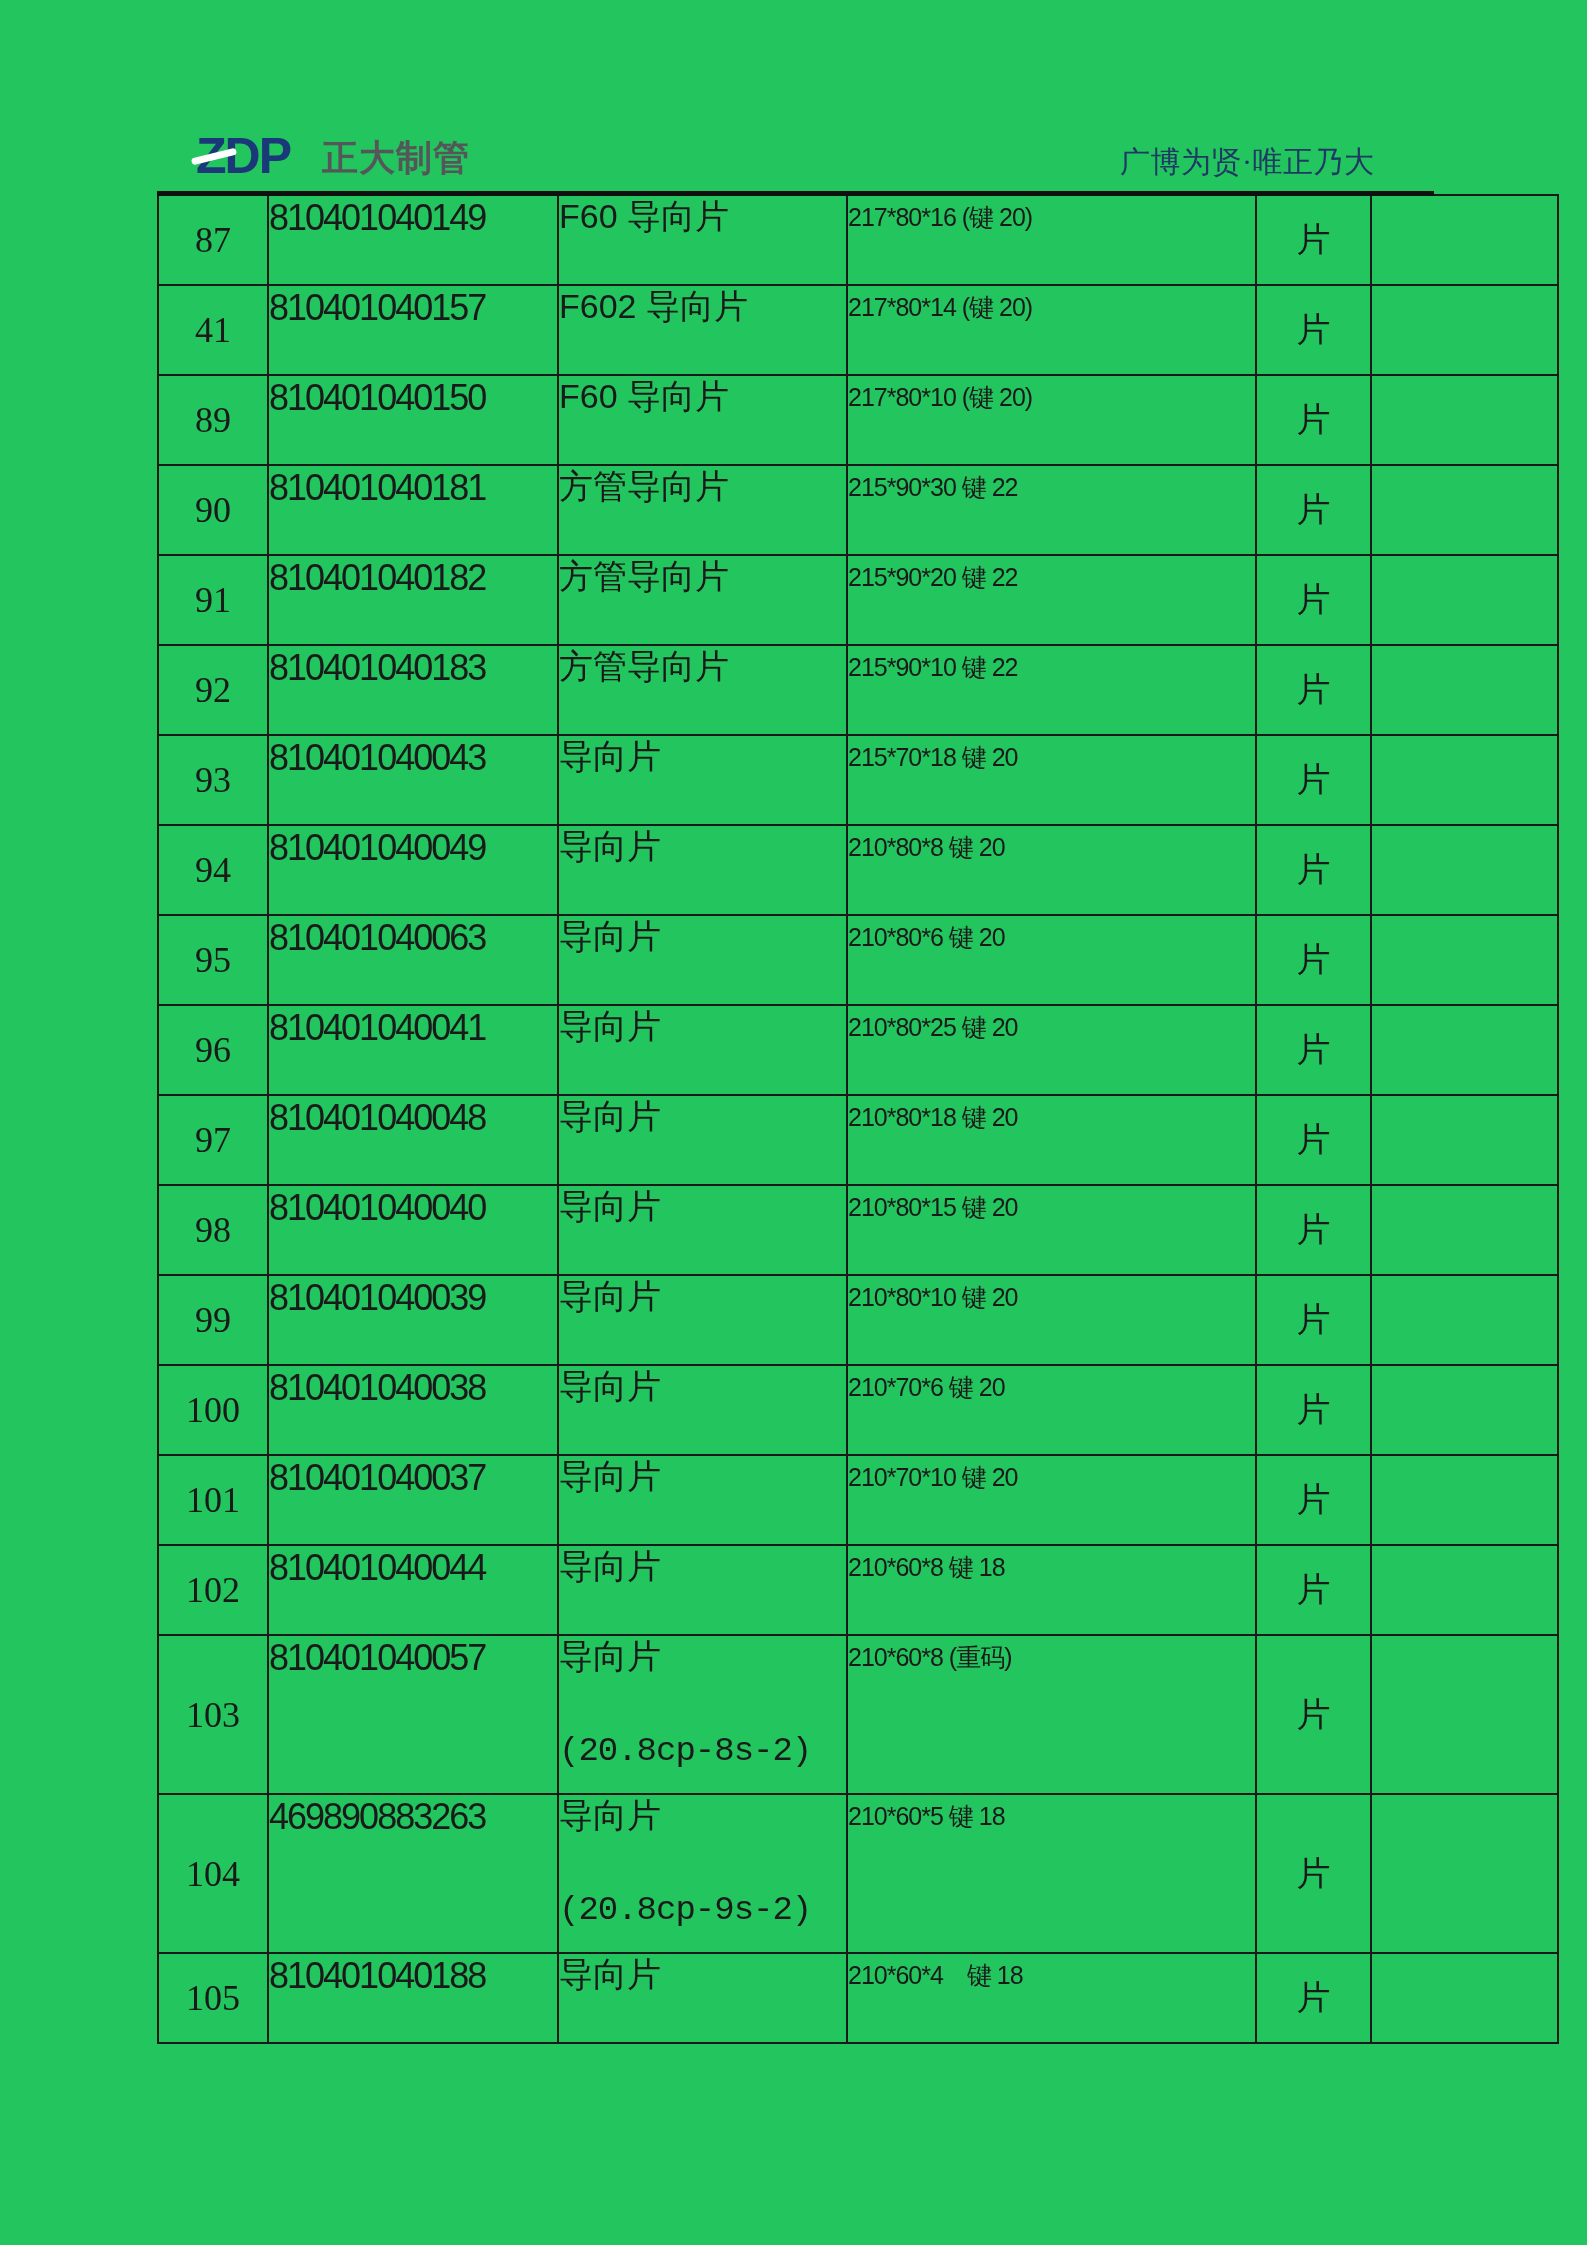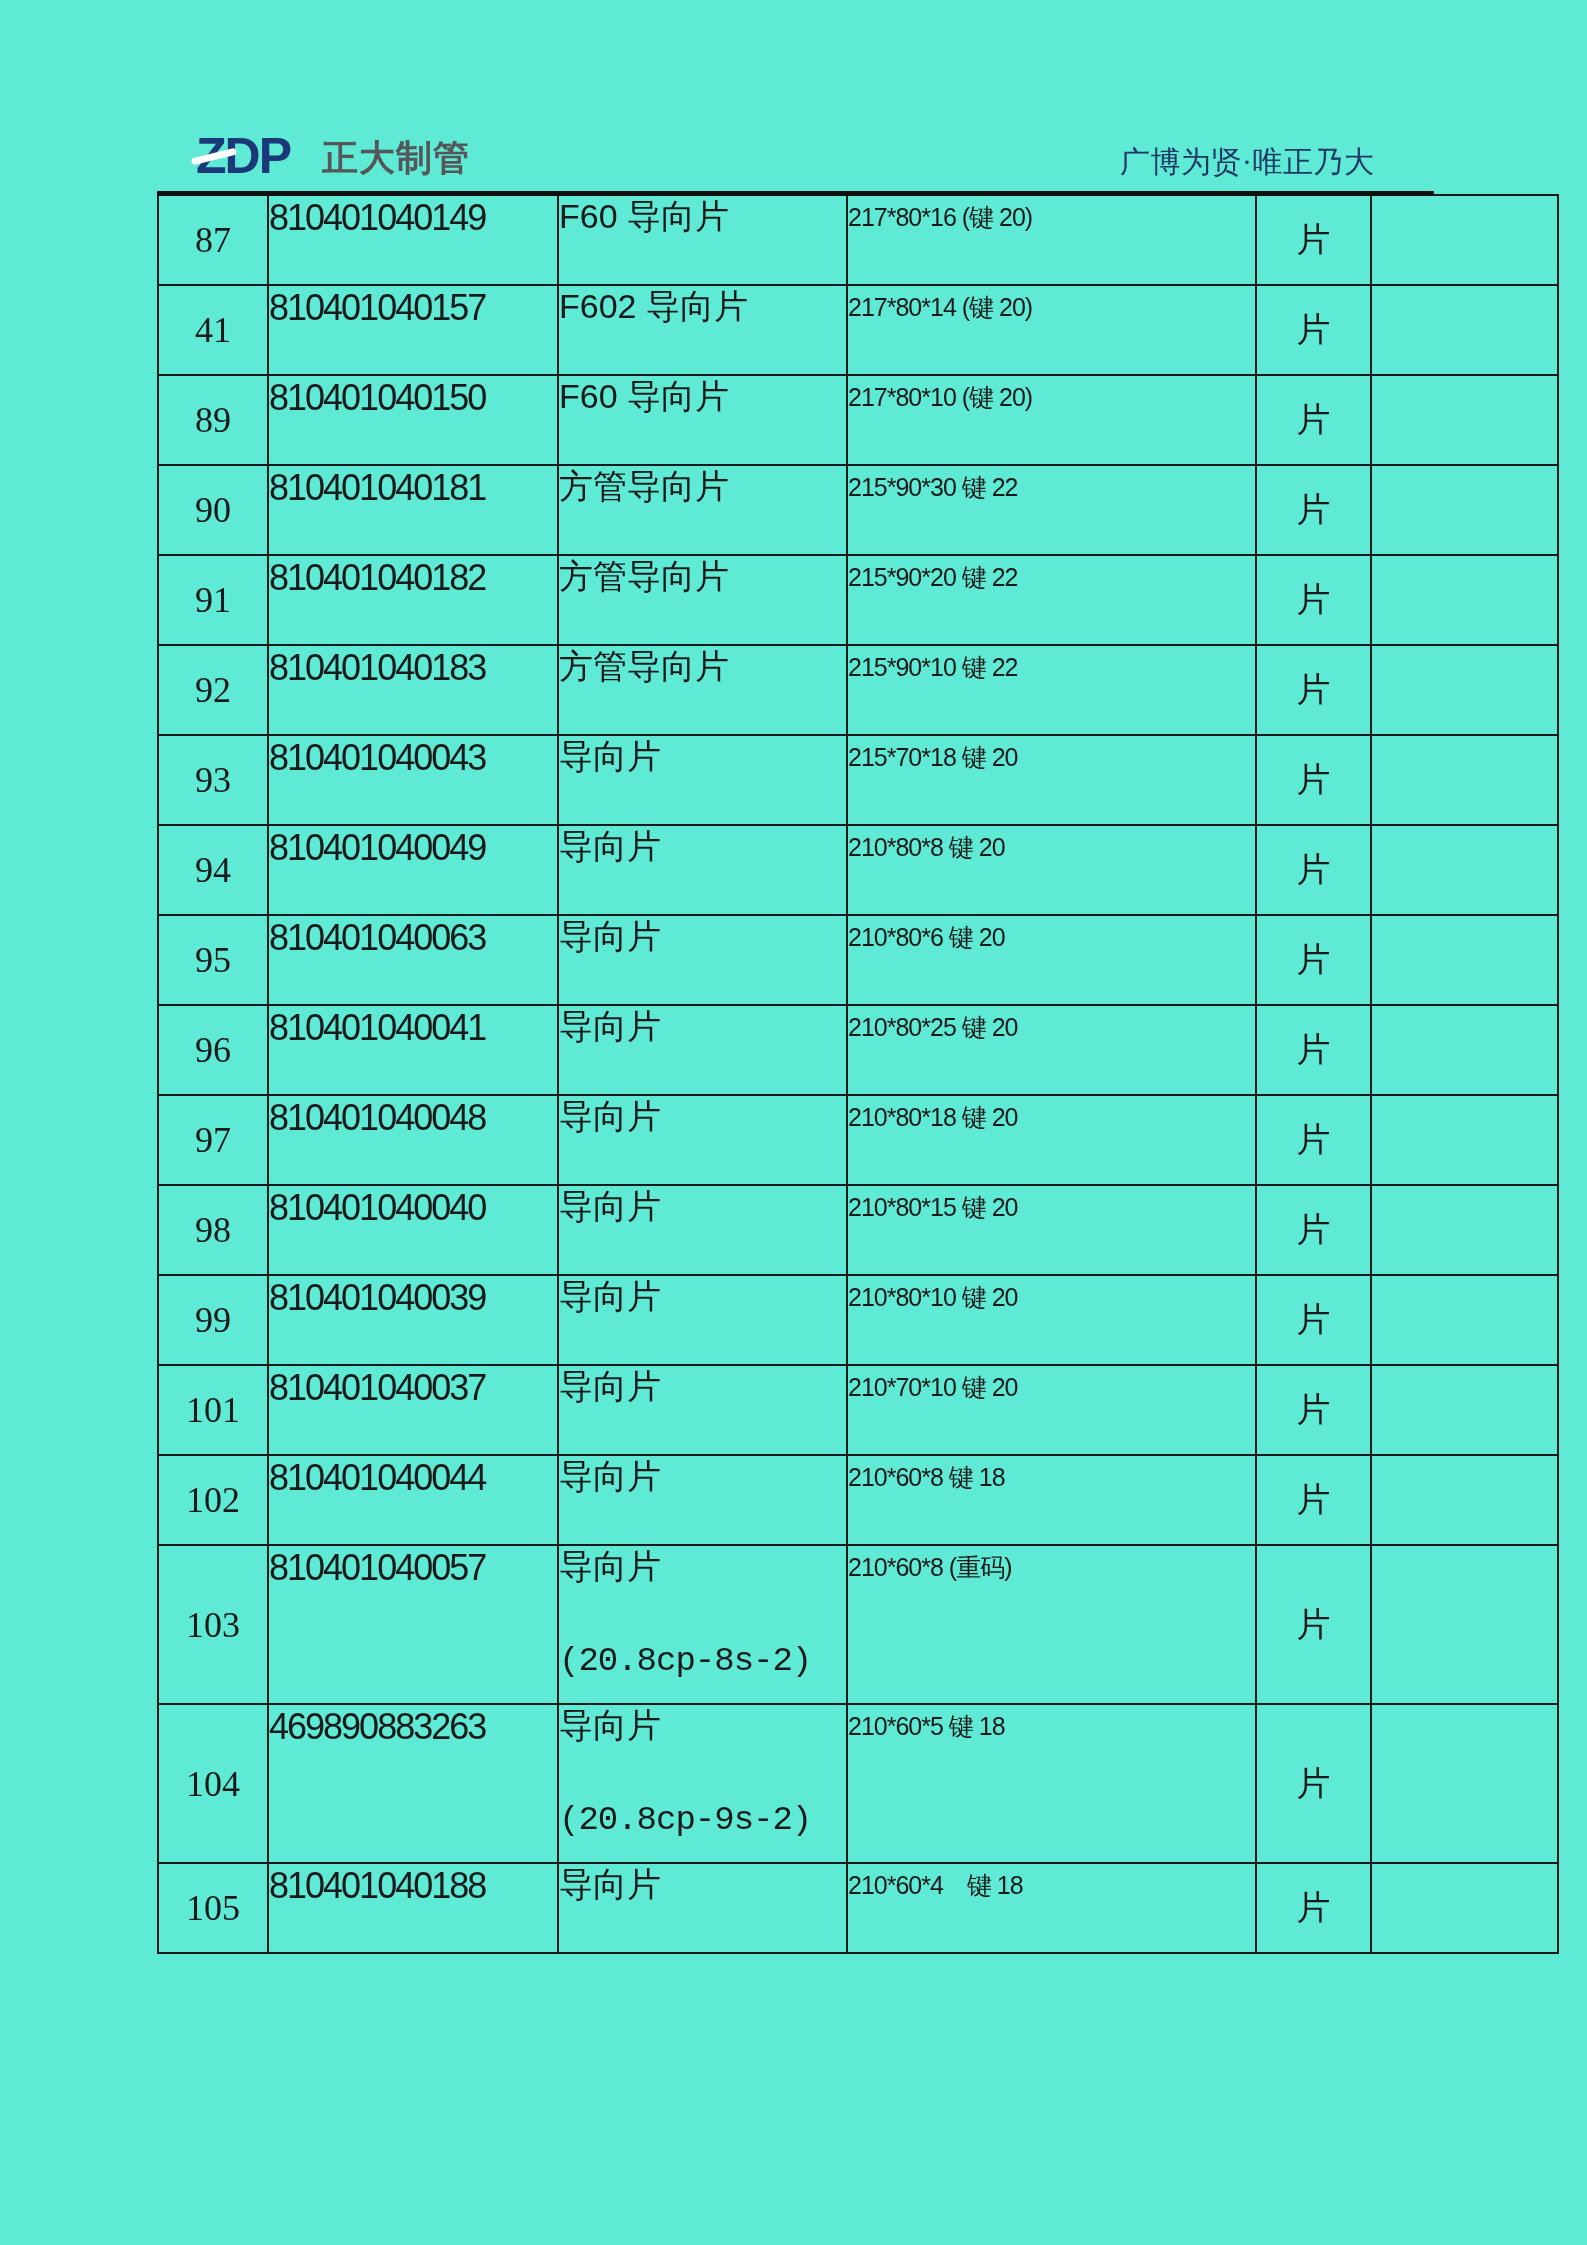--- a/index.html
+++ b/index.html
@@ -1,18 +1,18 @@
 <!DOCTYPE html>
 <html><head>
 <meta charset="utf-8">
 <style>
   html,body { margin:0; padding:0; background:#e8e8e8; }
   .page {
     position:relative; width:1587px; height:2245px; margin:0 auto;
-    background:#5eead4; color:#1a1a1a;
+    background:#22c55e; color:#1a1a1a;
     font-family:"Liberation Sans", sans-serif; overflow:hidden;
   }
 
   
   .logo-zdp {
     position:absolute; left:196px; top:130px;
     font-size:50px; line-height:52px; font-weight:bold;
     color:#1b3878; letter-spacing:-2px;
   }
   .logo-zdp::after {               
@@ -215,20 +215,30 @@
         <td class="c-no">99</td>
         <td class="c-code">810401040039</td>
         <td class="c-name">
             <div>导向片</div>
           </td>
         <td class="c-spec">210*80*10 键 20</td>
         <td class="c-unit">片</td>
         <td class="c-empty"></td>
       </tr>
       <tr class="r">
+        <td class="c-no">100</td>
+        <td class="c-code">810401040038</td>
+        <td class="c-name">
+            <div>导向片</div>
+          </td>
+        <td class="c-spec">210*70*6 键 20</td>
+        <td class="c-unit">片</td>
+        <td class="c-empty"></td>
+      </tr>
+      <tr class="r">
         <td class="c-no">101</td>
         <td class="c-code">810401040037</td>
         <td class="c-name">
             <div>导向片</div>
           </td>
         <td class="c-spec">210*70*10 键 20</td>
         <td class="c-unit">片</td>
         <td class="c-empty"></td>
       </tr>
       <tr class="r">

